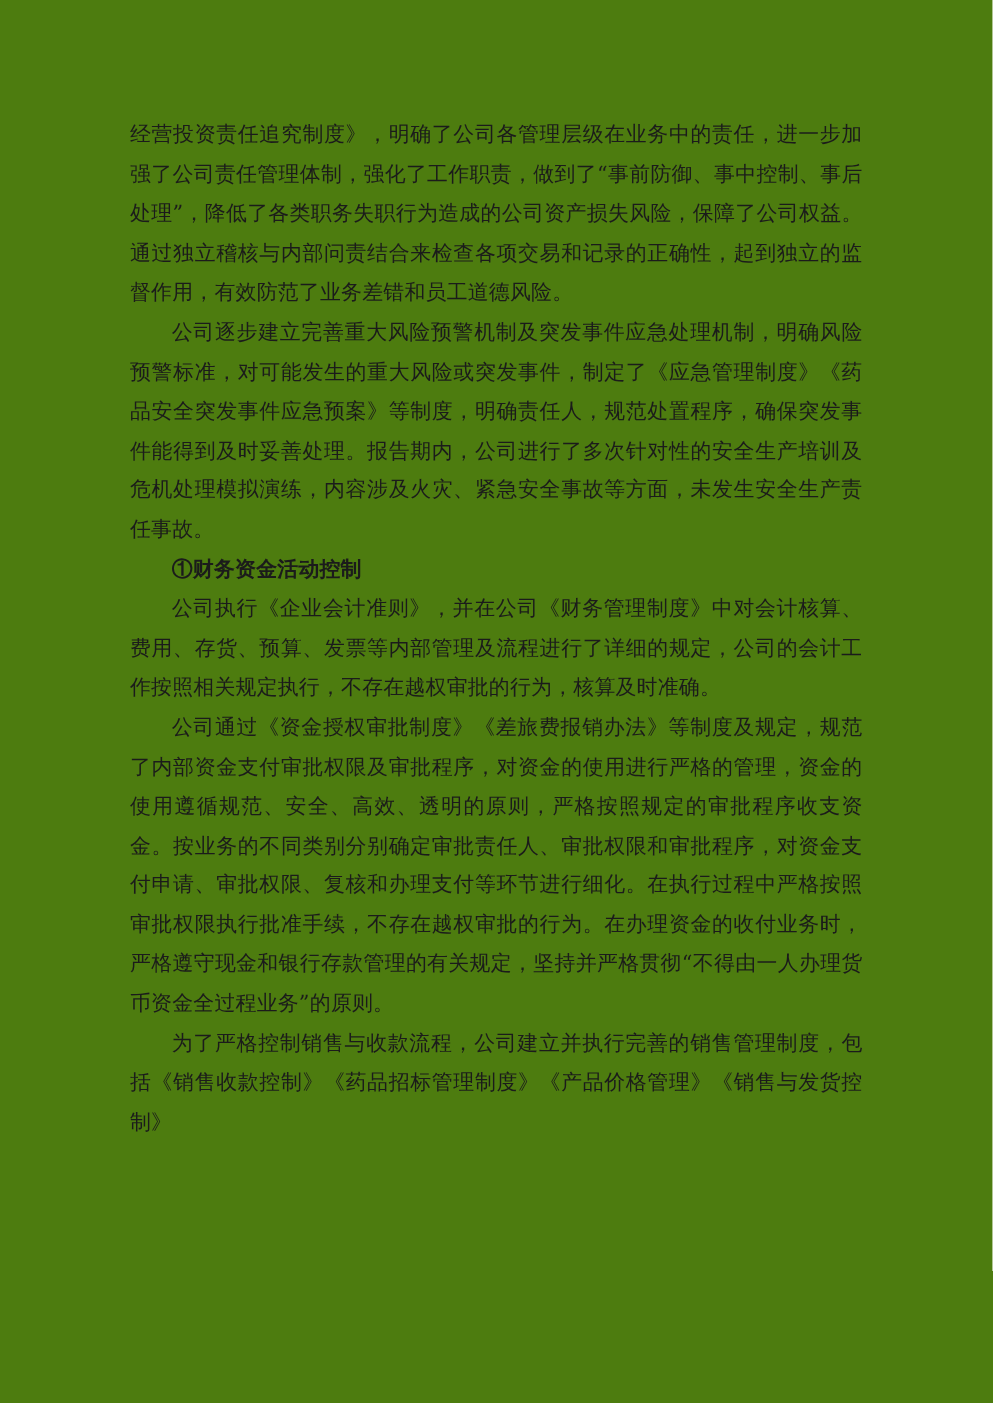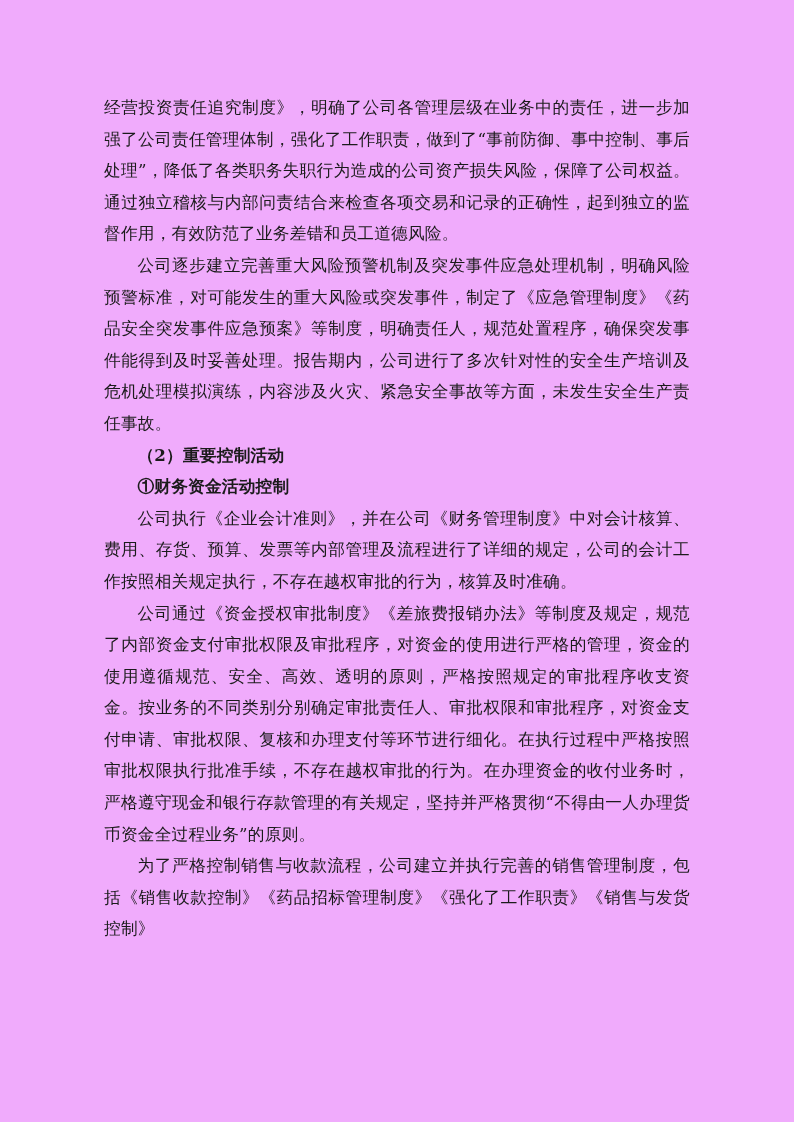--- a/index.html
+++ b/index.html
@@ -5,21 +5,21 @@
   html, body {
     margin: 0;
     padding: 0;
     background: #ffffff;
   }
   .page {
     position: relative;
     width: 794px;
     height: 1122px;
     box-sizing: border-box;
-    background: #f0abfc;
+    background: #4d7c0f;
     padding: 92px 104px 0 104px;
     overflow: hidden;
     font-family: "DejaVu Serif", "Liberation Serif", serif;
     font-size: 16.7px;
     line-height: 31.6px;
     color: #1b1b1b;
   }
   .block {
     margin: 0;
     padding: 0;
@@ -35,18 +35,17 @@
     font-weight: bold;
     text-align: left;
   }
 </style>
 </head>
 <body>
 
 <div class="page">
   <p class="block no-indent">经营投资责任追究制度》，明确了公司各管理层级在业务中的责任，进一步加强了公司责任管理体制，强化了工作职责，做到了“事前防御、事中控制、事后处理”，降低了各类职务失职行为造成的公司资产损失风险，保障了公司权益。通过独立稽核与内部问责结合来检查各项交易和记录的正确性，起到独立的监督作用，有效防范了业务差错和员工道德风险。</p>
   <p class="block">公司逐步建立完善重大风险预警机制及突发事件应急处理机制，明确风险预警标准，对可能发生的重大风险或突发事件，制定了《应急管理制度》《药品安全突发事件应急预案》等制度，明确责任人，规范处置程序，确保突发事件能得到及时妥善处理。报告期内，公司进行了多次针对性的安全生产培训及危机处理模拟演练，内容涉及火灾、紧急安全事故等方面，未发生安全生产责任事故。</p>
-  <p class="block heading">（2）重要控制活动</p>
   <p class="block heading">①财务资金活动控制</p>
   <p class="block">公司执行《企业会计准则》，并在公司《财务管理制度》中对会计核算、费用、存货、预算、发票等内部管理及流程进行了详细的规定，公司的会计工作按照相关规定执行，不存在越权审批的行为，核算及时准确。</p>
   <p class="block">公司通过《资金授权审批制度》《差旅费报销办法》等制度及规定，规范了内部资金支付审批权限及审批程序，对资金的使用进行严格的管理，资金的使用遵循规范、安全、高效、透明的原则，严格按照规定的审批程序收支资金。按业务的不同类别分别确定审批责任人、审批权限和审批程序，对资金支付申请、审批权限、复核和办理支付等环节进行细化。在执行过程中严格按照审批权限执行批准手续，不存在越权审批的行为。在办理资金的收付业务时，严格遵守现金和银行存款管理的有关规定，坚持并严格贯彻“不得由一人办理货币资金全过程业务”的原则。</p>
-  <p class="block">为了严格控制销售与收款流程，公司建立并执行完善的销售管理制度，包括《销售收款控制》《药品招标管理制度》《强化了工作职责》《销售与发货控制》</p>
+  <p class="block">为了严格控制销售与收款流程，公司建立并执行完善的销售管理制度，包括《销售收款控制》《药品招标管理制度》《产品价格管理》《销售与发货控制》</p>
 </div>
 
 </body></html>

